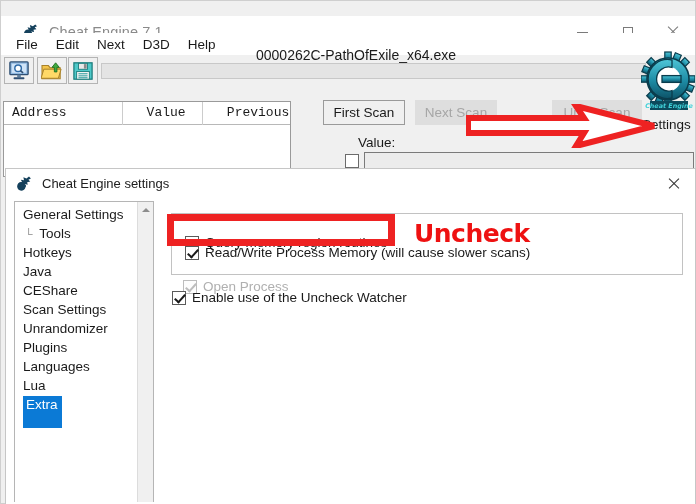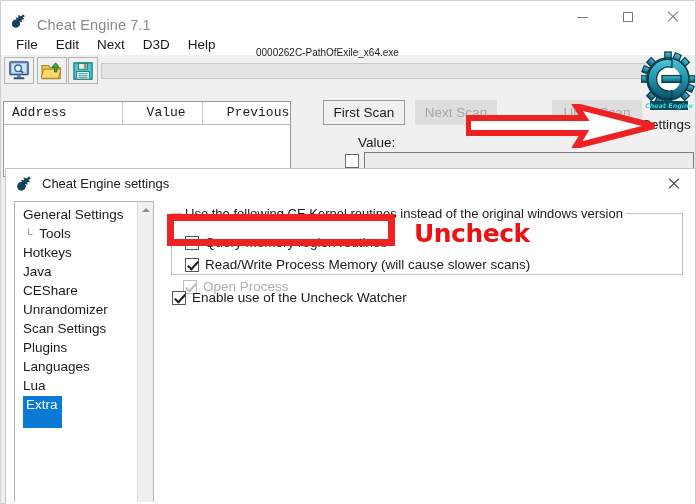--- a/index.html
+++ b/index.html
@@ -24,25 +24,26 @@
     position: absolute;
     left: 0; top: 0;
     width: 696px; height: 504px;
     background: #f0f0f0;
     border: 1px solid #cfcfcf;
   }
 
   
   .titlebar {
     position: absolute;
-    left: 0; top: 0;
+    left: 0; top: 15px;
     width: 100%; height: 32px;
     background: #ffffff;
     display: flex;
-    align-items: flex-end;
+    align-items: center;
+    padding-left: 12px;
   }
   .title-icon {
     width: 22px; height: 22px;
     margin-left: 7px; margin-right: 7px;
     position: relative;
     flex: none;
   }
   .ce-mini {
     position: absolute;
     left: 1px; top: 1px;
@@ -118,21 +119,21 @@
   .proc-field {
     position: absolute;
     left: 100px; top: 8px;
     width: 545px; height: 16px;
     background: #e4e4e4;
     border: 1px solid #c8c8c8;
   }
   .proc-name {
     position: absolute;
     left: 255px; top: 46px;
-    font-size: 10px;
+    font-size: 14px;
     color: #1a1a1a;
     white-space: nowrap;
   }
 
   
   .found-label {
     position: absolute;
     left: 2px; top: 84px;
     font-size: 13px;
     color: #1a1a1a;
@@ -369,21 +370,21 @@
     border: solid #1a1a1a;
     border-width: 0 2px 2px 0;
     transform: rotate(42deg);
   }
   .cb.disabled { border-color: #bdbdbd; background: #fdfdfd; }
   .cb.disabled.checked::after { border-color: #bdbdbd; }
   .chk-label { font-size: 13.5px; color: #1a1a1a; }
   .chk-row.dim .chk-label { color: #b0b0b0; }
 
   .row-query   { left: 13px; top: 21px; }
-  .row-rwpm    { left: 13px; top: 43px; }
+  .row-rwpm    { left: 13px; top: 31px; }
   .row-openp   { left: 11px; top: 65px; }
   .row-watcher { left: 6px; top: 89px; }
 
   
   .annot { position: absolute; pointer-events: none; }
 
   .annot-rect {
     left: 167px; top: 214px;
     width: 228px; height: 32px;
     border: 7px solid #ee2222;
@@ -568,24 +569,24 @@
           <div class="tree-item">
             <span class="tree-label-box">Hotkeys</span>
           </div>
           <div class="tree-item">
             <span class="tree-label-box">Java</span>
           </div>
           <div class="tree-item">
             <span class="tree-label-box">CEShare</span>
           </div>
           <div class="tree-item">
+            <span class="tree-label-box">Scan Settings</span>
+          </div>
+          <div class="tree-item">
             <span class="tree-label-box">Unrandomizer</span>
-          </div>
-          <div class="tree-item">
-            <span class="tree-label-box">Scan Settings</span>
           </div>
           <div class="tree-item">
             <span class="tree-label-box">Plugins</span>
           </div>
           <div class="tree-item">
             <span class="tree-label-box">Languages</span>
           </div>
           <div class="tree-item">
             <span class="tree-label-box">Lua</span>
           </div>
@@ -596,21 +597,20 @@
         <div class="tree-scroll">
           <div class="tree-scroll-up">
             <div class="arrow-up"></div>
           </div>
         </div>
       </div>
 
       <div class="settings-content">
 
         <div class="groupbox">
-          <div class="groupbox-title">Use the following CE Kernel routines instead of the original windows version</div>
 
           <div class="chk-row row-query">
             <div class="cb"></div>
             <span class="chk-label">Query memory region routines</span>
           </div>
 
           <div class="chk-row row-rwpm">
             <div class="cb checked"></div>
             <span class="chk-label">Read/Write Process Memory  (will cause slower scans)</span>
           </div>

